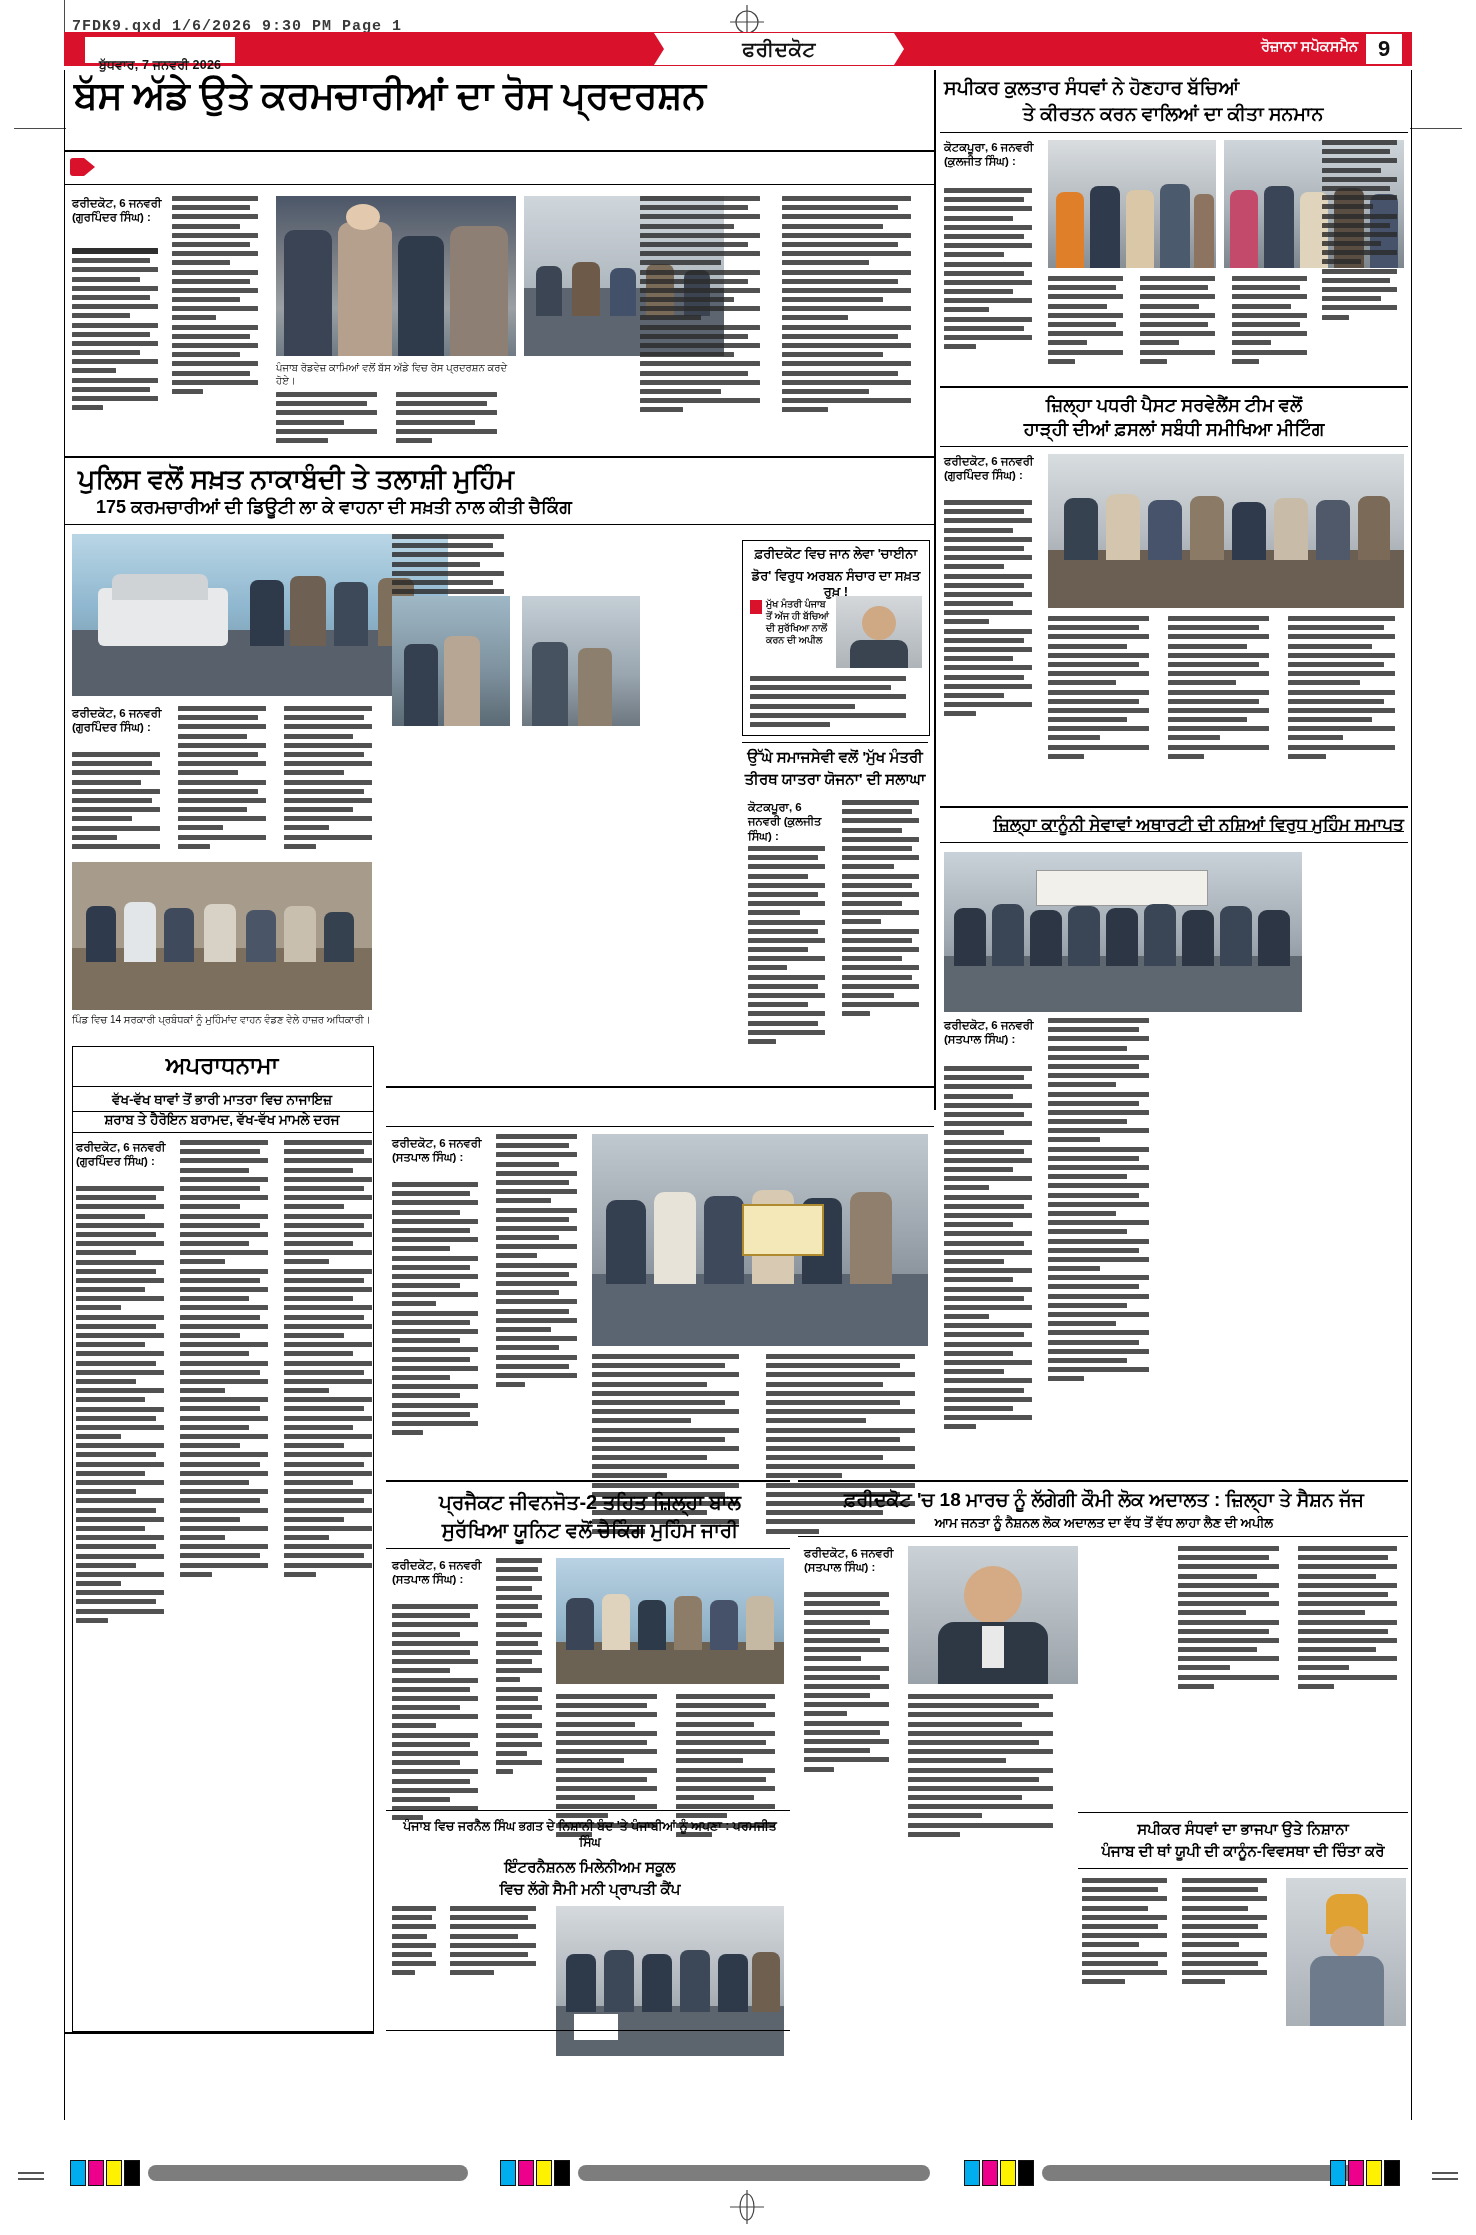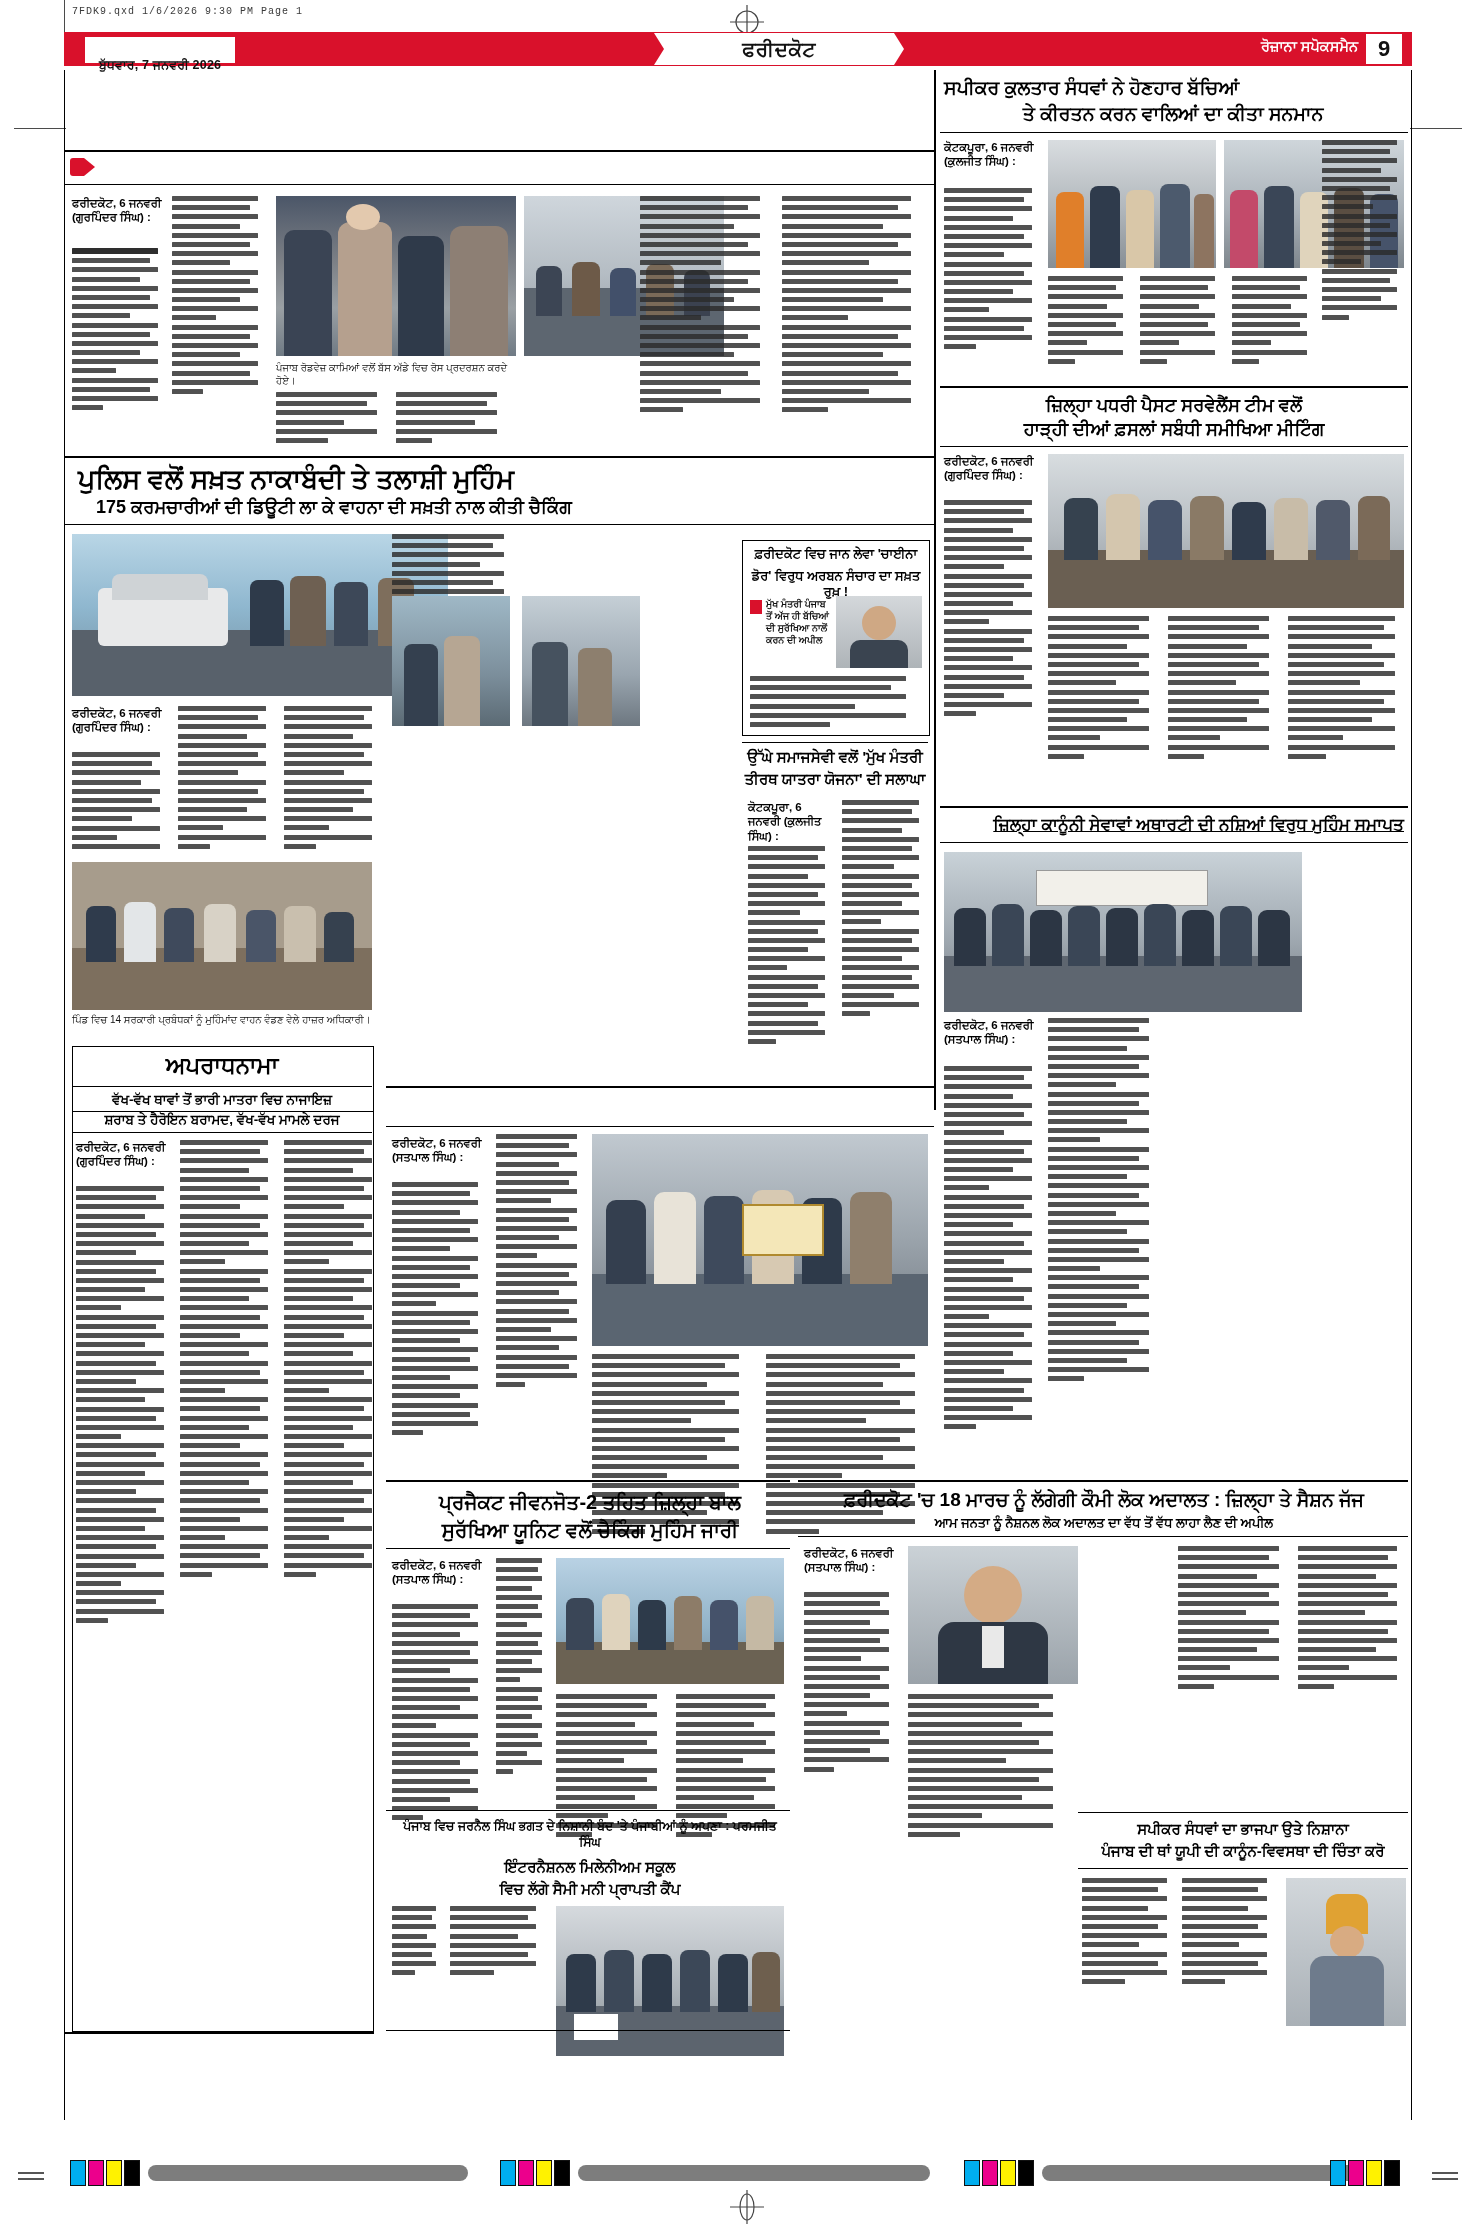--- a/index.html
+++ b/index.html
@@ -1,20 +1,20 @@
 <!DOCTYPE html>
 <html><head>
 <meta charset="utf-8">
 <style>
   html,body{margin:0;padding:0;background:#ffffff;}
   body{font-family:"Liberation Sans", sans-serif;}
   .page{position:relative;width:1476px;height:2235px;background:#ffffff;overflow:hidden;}
 
   
-  .slug{position:absolute;left:72px;top:6px;font-family:"Liberation Mono",monospace;font-size:10px;color:#3a3a3a;letter-spacing:1px;white-space:nowrap;}
+  .slug{position:absolute;left:72px;top:18px;font-family:"Liberation Mono",monospace;font-size:15px;color:#3a3a3a;letter-spacing:1px;white-space:nowrap;font-weight:bold;}
   .crop-v{position:absolute;left:64px;top:0;width:1px;height:46px;background:#4b4b4b;}
   .crop-h-l{position:absolute;left:14px;top:128px;width:52px;height:1px;background:#4b4b4b;}
   .crop-h-r{position:absolute;right:14px;top:128px;width:52px;height:1px;background:#4b4b4b;}
   .reg-top{position:absolute;left:730px;top:5px;width:34px;height:34px;}
   .reg-bot{position:absolute;left:730px;top:2190px;width:34px;height:34px;}
   .reg-top svg,.reg-bot svg{display:block;}
 
   
   .masthead{position:absolute;left:64px;top:32px;width:1348px;height:34px;background:#d9112b;}
   .date-box{position:absolute;left:20px;top:4px;height:26px;background:#ffffff;border:1px solid #d9112b;
@@ -94,20 +94,21 @@
     </div>
     <div class="brand">ਰੋਜ਼ਾਨਾ ਸਪੋਕਸਮੈਨ</div>
     <div class="pageno">9</div>
   </div>
 
   <div class="col-rule" style="left:64px;top:70px;width:1px;height:2050px;"></div>
   <div class="col-rule" style="left:1411px;top:70px;width:1px;height:2050px;"></div>
   <div class="col-rule" style="left:934px;top:70px;width:2px;height:1040px;"></div>
   <div class="col-rule" style="left:64px;top:150px;width:870px;height:2px;"></div>
 
+  <div class="hl big" style="left:74px;top:76px;">ਬੱਸ ਅੱਡੇ ਉਤੇ ਕਰਮਚਾਰੀਆਂ ਦਾ ਰੋਸ ਪ੍ਰਦਰਸ਼ਨ</div>
   <div class="redsq" style="left:70px;top:158px;border-radius:3px 0 0 3px;"></div>
   <div class="redtri" style="left:84px;top:158px;"></div>
   <div class="col-rule" style="left:64px;top:184px;width:870px;height:1px;"></div>
 
   <div class="dateline" style="left:72px;top:196px;width:92px;">ਫਰੀਦਕੋਟ, 6 ਜਨਵਰੀ (ਗੁਰਪਿੰਦਰ ਸਿੰਘ) :</div>
 
   <div class="body lead" style="left:72px;top:248px;width:94px;height:180px;">
     <div class="ln s90"></div>
       <div class="ln s80"></div>
       <div class="ln s90"></div>

